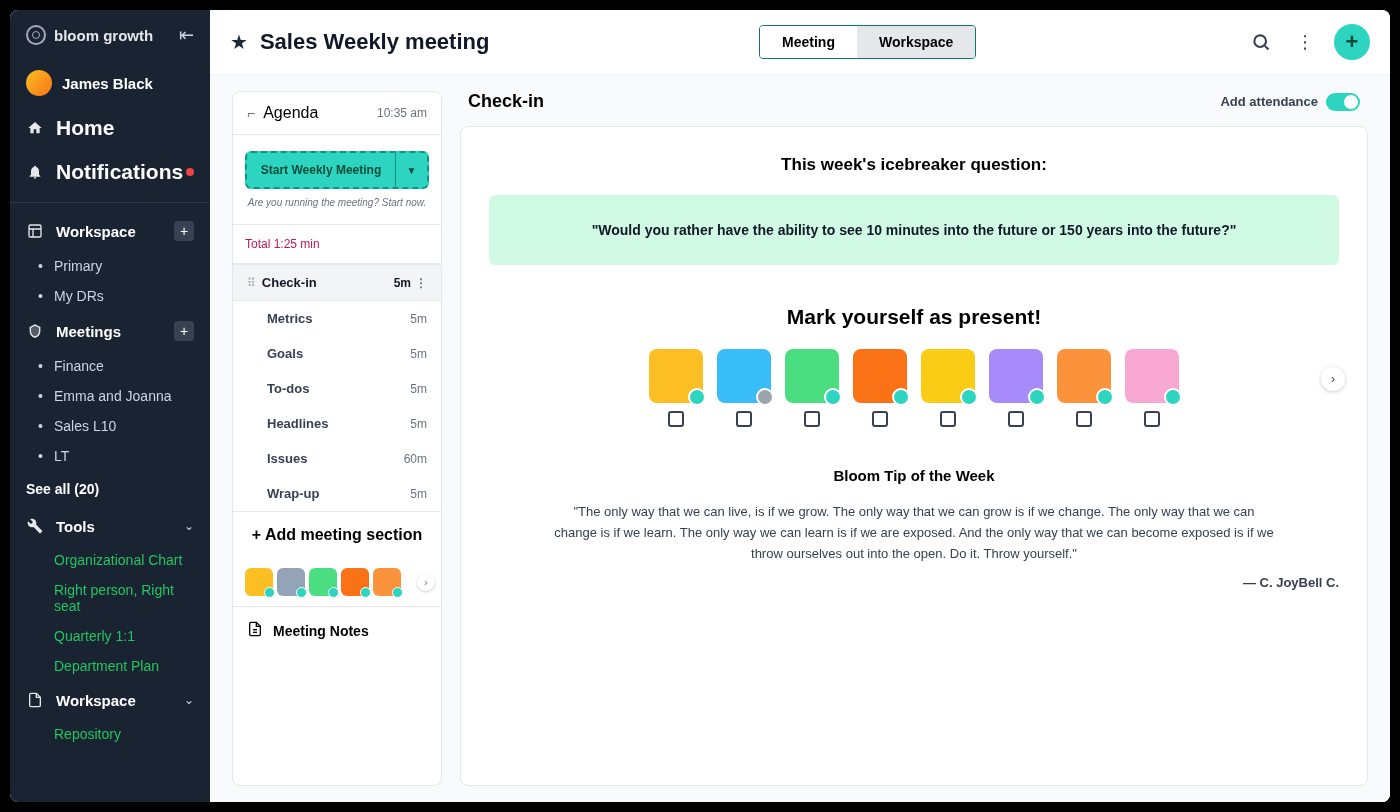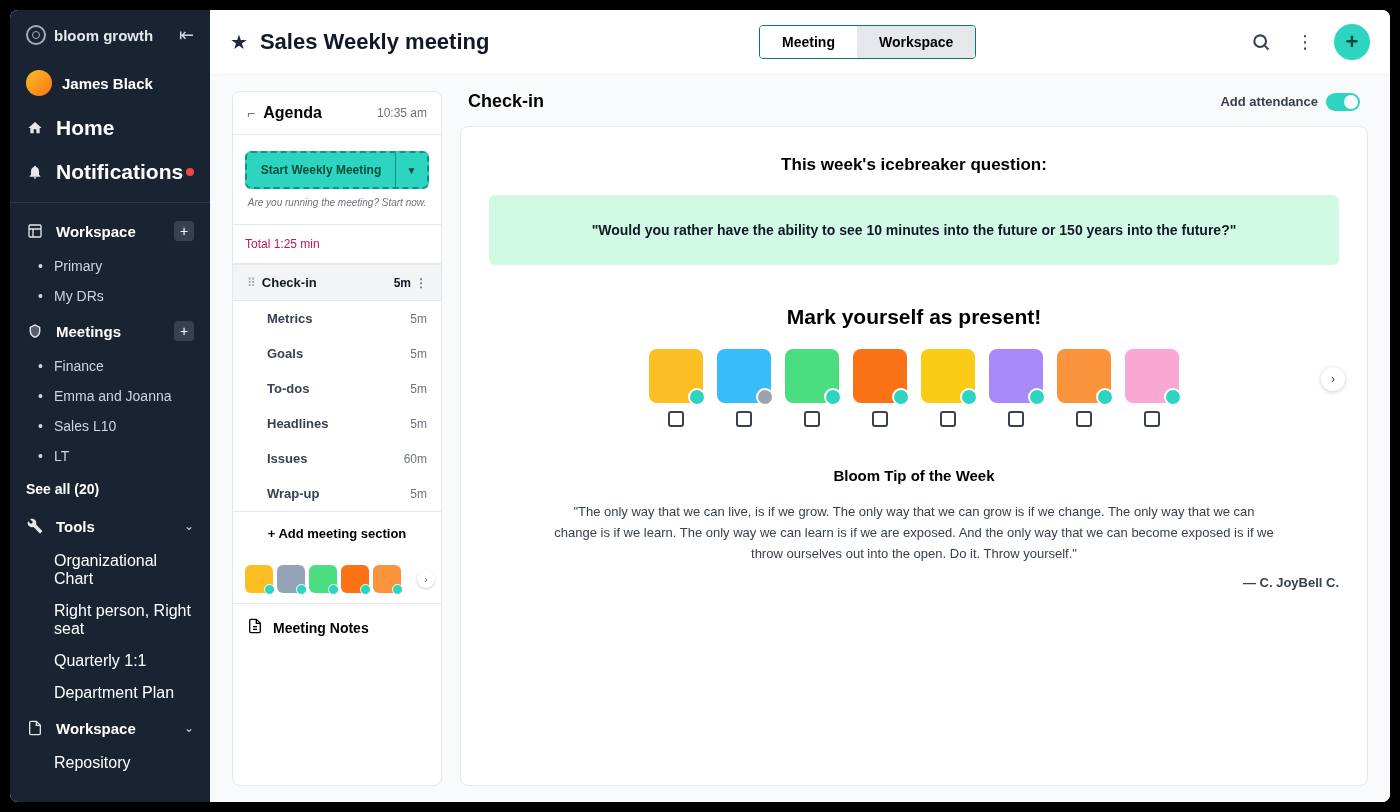--- a/index.html
+++ b/index.html
@@ -23,21 +23,21 @@
 .nav-label { font-size: 21px; font-weight: 700; }
 .badge-red { width: 8px; height: 8px; background: #ef4444; border-radius: 50%; }
 .divider { height: 1px; background: #2d3748; margin: 8px 0; }
 .section-head { display: flex; align-items: center; justify-content: space-between; padding: 10px 16px; cursor: pointer; }
 .section-head-left { display: flex; align-items: center; gap: 12px; }
 .section-label { font-size: 15px; font-weight: 700; }
 .add-btn { width: 20px; height: 20px; background: #374151; border-radius: 4px; display: flex; align-items: center; justify-content: center; color: #fff; font-size: 14px; cursor: pointer; }
 .sub-item { padding: 7px 16px 7px 44px; font-size: 14px; color: #cbd5e1; cursor: pointer; position: relative; }
 .sub-item::before { content: '•'; position: absolute; left: 28px; color: #cbd5e1; }
 .see-all { padding: 10px 16px; font-size: 14px; font-weight: 600; color: #fff; cursor: pointer; }
-.tool-item { padding: 7px 16px 7px 44px; font-size: 16px; color: #ffffff; cursor: pointer; }
+.tool-item { padding: 7px 16px 7px 44px; font-size: 14px; color: #22c55e; cursor: pointer; }
 .chevron { color: #cbd5e1; font-size: 12px; }
 
 
 .main { flex: 1; display: flex; flex-direction: column; background: #fff; }
 .topbar { display: flex; align-items: center; justify-content: space-between; padding: 14px 20px; border-bottom: 1px solid #f1f5f9; }
 .topbar-left { display: flex; align-items: center; gap: 12px; }
 .star-icon { font-size: 20px; color: #1f2937; }
 .page-title { font-size: 22px; font-weight: 800; color: #111827; }
 .tab-switcher { display: flex; border: 1px solid #0f766e; border-radius: 4px; overflow: hidden; background: #e5e7eb; }
 .tab-btn { padding: 8px 22px; font-size: 14px; font-weight: 600; cursor: pointer; background: #e5e7eb; border: none; }
@@ -45,37 +45,37 @@
 .topbar-right { display: flex; align-items: center; gap: 14px; }
 .icon-btn { width: 30px; height: 30px; display: flex; align-items: center; justify-content: center; cursor: pointer; color: #374151; font-size: 18px; }
 .fab { width: 36px; height: 36px; border-radius: 50%; background: #2dd4bf; display: flex; align-items: center; justify-content: center; font-size: 22px; color: #064e3b; font-weight: 700; cursor: pointer; }
 
 .content { flex: 1; display: flex; gap: 18px; padding: 16px 22px; overflow: hidden; background: #f9fafb; }
 
 
 .agenda { width: 210px; background: #fff; border: 1px solid #e5e7eb; border-radius: 8px; display: flex; flex-direction: column; }
 .agenda-head { display: flex; align-items: center; justify-content: space-between; padding: 12px 14px; border-bottom: 1px solid #e5e7eb; }
 .agenda-title-wrap { display: flex; align-items: center; gap: 8px; }
-.agenda-title { font-size: 16px; font-weight: 700; }
+.agenda-title { font-size: 16px; font-weight: 400; }
 .agenda-time { font-size: 12px; color: #6b7280; }
 .start-block { padding: 16px 12px; text-align: center; border-bottom: 1px solid #e5e7eb; }
 .start-btn-group { display: flex; border: 2px dashed #0d9488; border-radius: 6px; overflow: hidden; background: #2dd4bf; }
 .start-btn { flex: 1; padding: 10px 8px; font-size: 12px; font-weight: 700; color: #064e3b; background: transparent; border: none; cursor: pointer; }
 .start-dd { width: 32px; display: flex; align-items: center; justify-content: center; border-left: 1px solid #0d9488; cursor: pointer; color: #064e3b; font-size: 10px; }
 .start-hint { font-size: 10px; color: #6b7280; margin-top: 8px; font-style: italic; }
 .total-time { padding: 12px; font-size: 12px; color: #be185d; border-bottom: 1px solid #e5e7eb; }
 .agenda-item { display: flex; align-items: center; justify-content: space-between; padding: 10px 14px; font-size: 13px; cursor: pointer; }
 .agenda-item.active { background: #f3f4f6; border-top: 1px solid #e5e7eb; border-bottom: 1px solid #e5e7eb; }
 .agenda-item-left { display: flex; align-items: center; gap: 8px; }
 .drag-handle { color: #9ca3af; font-size: 12px; letter-spacing: -2px; }
 .agenda-item-name { font-weight: 600; color: #374151; }
 .agenda-item.active .agenda-item-name { font-weight: 700; color: #111827; }
 .agenda-dur { font-size: 12px; color: #6b7280; display: flex; align-items: center; gap: 4px; }
 .agenda-item.active .agenda-dur { font-weight: 700; color: #111827; }
-.add-section { padding: 14px; text-align: center; font-size: 13px; font-weight: 600; cursor: pointer; border-top: 1px solid #e5e7eb; }
+.add-section { padding: 14px; text-align: center; font-size: 16px; font-weight: 600; cursor: pointer; border-top: 1px solid #e5e7eb; }
 .mini-avatars { display: flex; gap: 4px; padding: 10px 12px; align-items: center; position: relative; }
 .mini-av { width: 28px; height: 28px; border-radius: 6px; position: relative; }
 .mini-av::after { content: ''; position: absolute; bottom: -2px; right: -2px; width: 9px; height: 9px; border-radius: 50%; background: #2dd4bf; border: 1.5px solid #fff; }
 .mini-chev { position: absolute; right: 6px; color: #6b7280; background: #fff; border-radius: 50%; width: 18px; height: 18px; display: flex; align-items: center; justify-content: center; box-shadow: 0 1px 3px rgba(0,0,0,0.2); cursor: pointer; font-size: 10px; }
 .meeting-notes { display: flex; align-items: center; gap: 10px; padding: 14px; font-size: 14px; font-weight: 700; cursor: pointer; border-top: 1px solid #e5e7eb;}
 
 
 .checkin { flex: 1; display: flex; flex-direction: column; }
 .checkin-head { display: flex; align-items: center; justify-content: space-between; padding: 0 8px 14px; }
 .checkin-title { font-size: 18px; font-weight: 800; }

